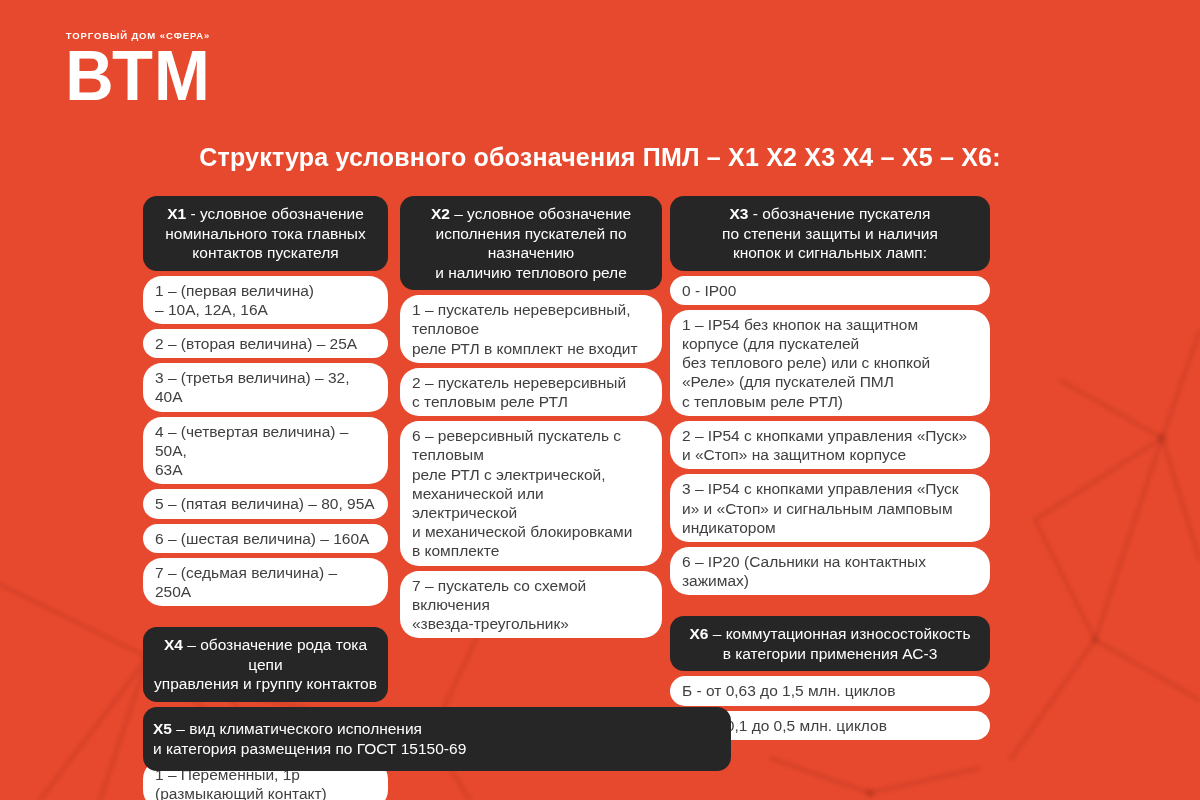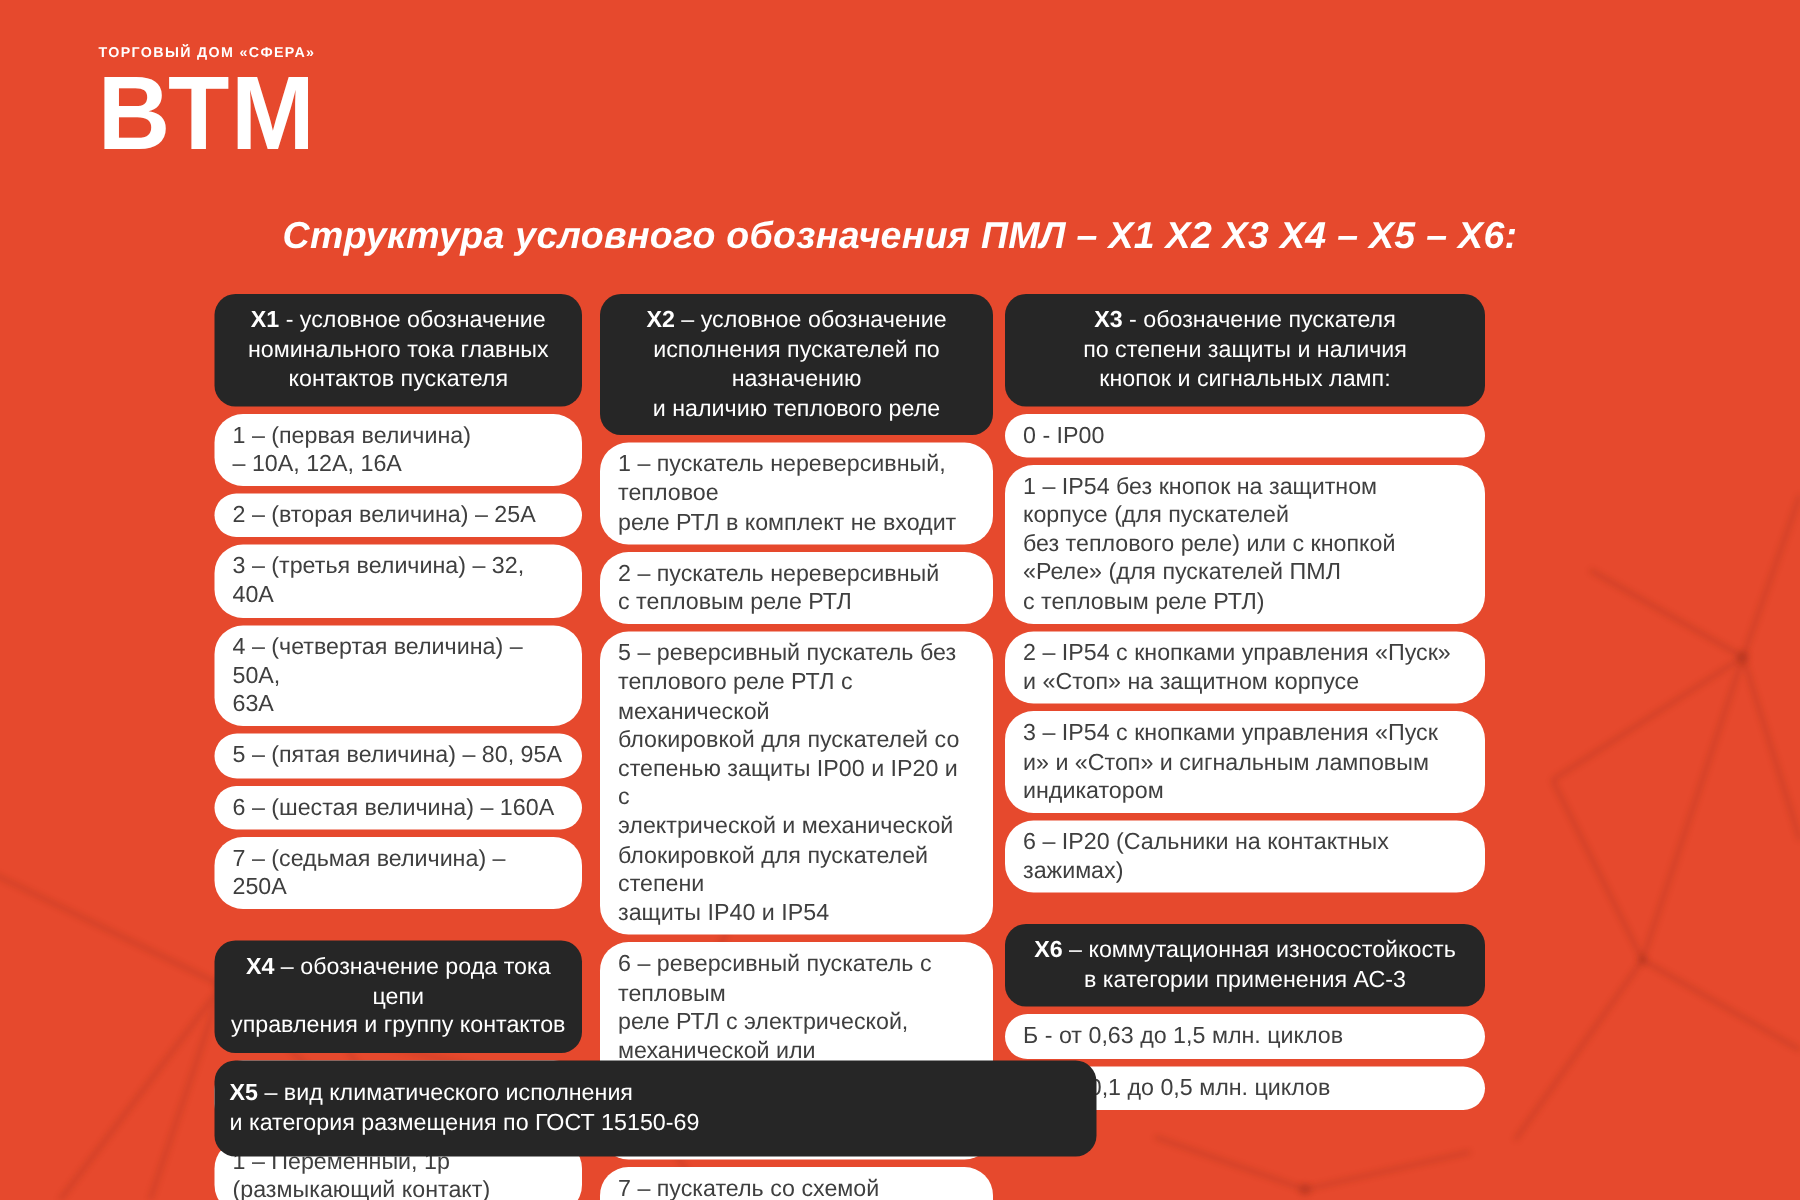--- a/index.html
+++ b/index.html
@@ -9,21 +9,21 @@
     overflow: hidden;
     background: #E6492D;
     font-family: "Liberation Sans", "DejaVu Sans", sans-serif;
   }
   .bg-pattern { position: absolute; left: 0; top: 0; pointer-events: none; }
 
   .logo { position: absolute; left: 62px; top: 30px; width: 152px; text-align: center; color: #fff; }
   .logo-tagline { font-size: 9.5px; font-weight: bold; letter-spacing: 0.9px; white-space: nowrap; }
   .logo-brand { font-size: 67px; font-weight: bold; line-height: 1.0; letter-spacing: 1px; transform: scaleY(1.04); transform-origin: top center; }
 
-  .title { position: absolute; left: 0; right: 0; top: 143px; text-align: center; color: #fff; font-size: 25px; font-weight: bold; letter-spacing: 0.2px; font-style: italic; }
+  .title { position: absolute; left: 0; right: 0; top: 143px; text-align: center; color: #fff; font-size: 25px; font-weight: bold; letter-spacing: 0.2px; }
 
   .columns { position: absolute; left: 143px; top: 196px; display: flex; align-items: flex-start; }
   .col { display: flex; flex-direction: column; gap: 21px; }
   .col-1 { width: 245px; }
   .col-2 { width: 262px; margin-left: 12px; }
   .col-3 { width: 320px; margin-left: 8px; justify-content: flex-end; }
   .section { display: flex; flex-direction: column; gap: 5px; }
 
   .header-box {
     background: #262626; color: #fff; border-radius: 14px;
@@ -104,27 +104,20 @@
 
   <div class="col col-2">
     <div class="section">
       <div class="header-box"><span class="prefix">Х2</span><span> – условное обозначение
 исполнения пускателей по назначению
 и наличию теплового реле</span></div>
       <div class="item-box">1 – пускатель нереверсивный, тепловое
 реле РТЛ в комплект не входит</div>
       <div class="item-box">2 – пускатель нереверсивный
 с тепловым реле РТЛ</div>
-      <div class="item-box">5 – реверсивный пускатель без
-теплового реле РТЛ с механической
-блокировкой для пускателей со
-степенью защиты IP00 и IP20 и с
-электрической и механической
-блокировкой для пускателей степени
-защиты IP40 и IP54</div>
       <div class="item-box">6 – реверсивный пускатель с тепловым
 реле РТЛ с электрической,
 механической или электрической
 и механической блокировками
 в комплекте</div>
       <div class="item-box">7 – пускатель со схемой включения
 «звезда-треугольник»</div>
     </div>
   </div>
 

